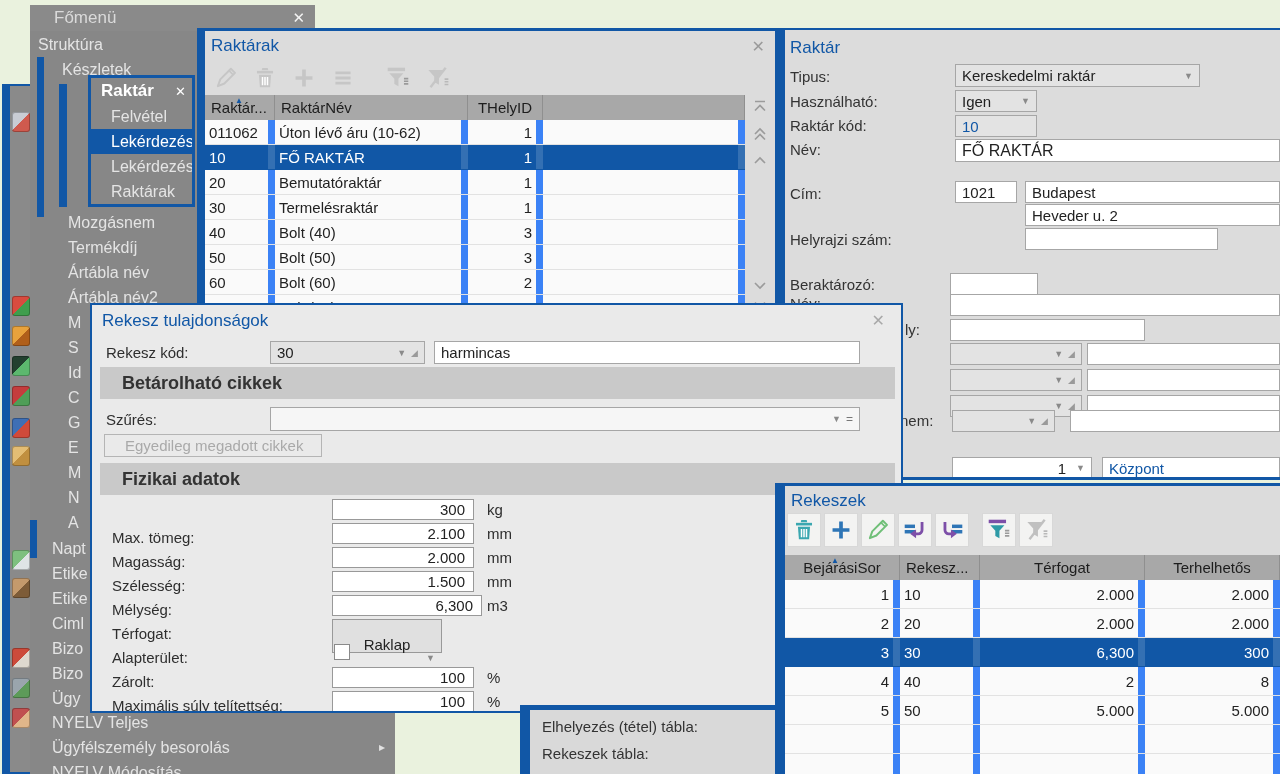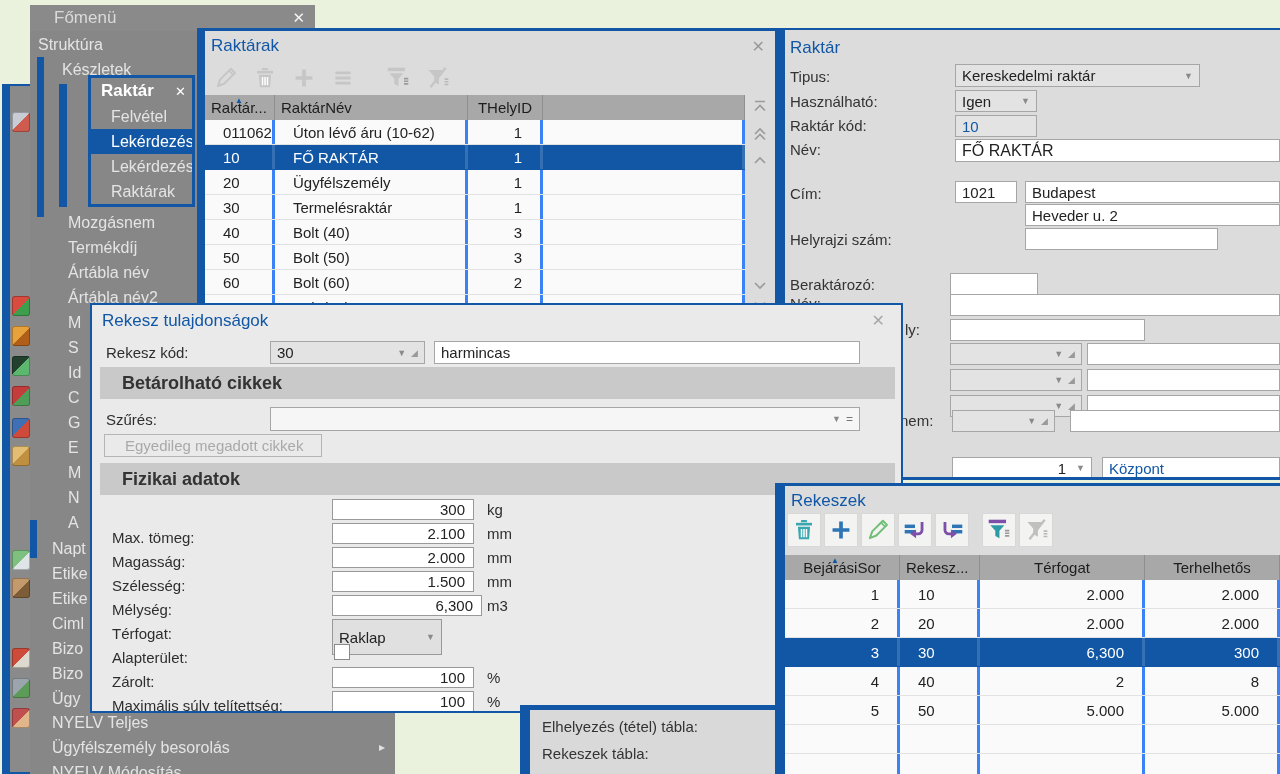--- a/index.html
+++ b/index.html
@@ -38,21 +38,21 @@
   .mi-arrow{position:absolute;right:10px;top:0;font-size:12px;color:#e2e2e2;}
 
   
   .win-titlebar{height:30px;display:flex;align-items:center;padding:0 10px 0 6px;font-size:17px;color:var(--accent,#1157a6);}
   .win-close{margin-left:auto;color:#9a9a9a;font-size:16px;}
   .thead{display:flex;height:25px;background:var(--hdr-bg,#a8a8a8);font-size:15px;color:#1d1d1d;}
   .th{display:flex;align-items:center;padding:0 6px;border-right:1px solid #8f8f8f;box-sizing:border-box;position:relative;white-space:nowrap;overflow:hidden;}
   .th.right{justify-content:center;}
   .trow{display:flex;background:#fafafa;font-size:15px;color:#222;border-bottom:1px solid #e2e2e2;}
   .trow.sel{background:var(--accent,#1157a6);color:#fff;border-bottom-color:var(--accent,#1157a6);}
-  .td{display:flex;align-items:center;padding:0 18px;border-right:3px solid #3b82f6;box-sizing:border-box;white-space:nowrap;overflow:hidden;}
+  .td{display:flex;align-items:center;padding:0 4px;border-right:7px solid #3b82f6;box-sizing:border-box;white-space:nowrap;overflow:hidden;}
   .trow.sel .td{border-right-color:rgba(255,255,255,.15);}
   .td.right{justify-content:flex-end;}
   .sort-arrow{position:absolute;font-size:8px;color:var(--accent,#1157a6);top:1px;}
 
   
   #raktarak-win{position:absolute;left:197px;top:28px;width:578px;height:284px;z-index:3;box-sizing:border-box;
     border-top:3px solid var(--accent,#1157a6);border-left:8px solid var(--accent,#1157a6);background:var(--win-bg,#dcdcdc);overflow:hidden;}
   #raktarak-toolbar{height:34px;display:flex;align-items:center;gap:13px;padding-left:8px;}
   .tb-icon{width:26px;height:26px;display:flex;align-items:center;justify-content:center;}
   #raktarak-table{position:absolute;left:0;top:64px;width:540px;bottom:0;}
@@ -84,22 +84,22 @@
   #band-cikkek{top:62px;} #band-fizikai{top:158px;}
   .dlbl-s{position:absolute;font-size:15px;color:#2e2e2e;white-space:nowrap;}
   #dlg-btn{position:absolute;left:12px;top:129px;width:218px;height:23px;border:1px solid #b5b5b5;color:#a9a9a9;
     font-size:15px;display:flex;align-items:center;padding-left:20px;box-sizing:border-box;background:transparent;}
   .drow{position:absolute;left:0;width:100%;height:22px;}
   .dlbl{position:absolute;left:20px;top:2px;font-size:15px;color:#2e2e2e;white-space:nowrap;margin-top:28px;}
   .dinput{position:absolute;left:240px;width:142px;height:21px;background:#fff;border:1px solid #999;box-sizing:border-box;
     display:flex;align-items:center;justify-content:flex-end;padding-right:8px;font-size:15px;color:#222;}
   .dinput.wide{width:150px;}
   .dunit{position:absolute;left:395px;top:2px;font-size:15px;color:#2e2e2e;}
-  .dselect{position:absolute;left:240px;width:110px;height:36px;background:#e0e0e0;border:1px solid #999;display:flex;
-    align-items:center;padding:0 6px;font-size:15px;color:#222;box-sizing:border-box;}
+  .dselect{position:absolute;left:240px;width:110px;height:22px;background:#e0e0e0;border:1px solid #999;display:flex;
+    align-items:center;padding:16px 6px;font-size:15px;color:#222;box-sizing:border-box;flex-direction:column;}
   .dselect .dd{margin-left:auto;color:#8a8a8a;font-size:9px;}
   .dcheck{position:absolute;left:242px;top:1px;width:16px;height:16px;background:#fff;border:1px solid #8a8a8a;box-sizing:border-box;}
 
   
   #rekeszek-win{position:absolute;left:775px;top:483px;width:505px;height:291px;z-index:6;box-sizing:border-box;
     border-left:10px solid var(--accent,#1157a6);border-top:3px solid var(--accent,#1157a6);background:var(--win-bg,#dcdcdc);overflow:hidden;}
   #rekeszek-title{position:absolute;left:6px;top:5px;font-size:17px;color:var(--accent,#1157a6);}
   #rekeszek-toolbar{position:absolute;left:2px;top:27px;display:flex;gap:3px;align-items:center;}
   .tile{width:34px;height:34px;background:#f3f3f2;border:1px solid #d8d8d8;display:flex;align-items:center;justify-content:center;box-sizing:border-box;}
   #rekeszek-table{position:absolute;left:0;top:69px;width:495px;}
@@ -259,21 +259,21 @@
             <div class="td" style="width: 202px;"></div>
           </div>
           <div class="trow sel">
             <div class="td" style="width: 70px;">10</div>
             <div class="td" style="width: 193px;">FŐ RAKTÁR</div>
             <div class="td right" style="width: 75px;">1</div>
             <div class="td" style="width: 202px;"></div>
           </div>
           <div class="trow">
             <div class="td" style="width: 70px;">20</div>
-            <div class="td" style="width: 193px;">Ügyfélszemély</div>
+            <div class="td" style="width: 193px;">Bemutatóraktár</div>
             <div class="td right" style="width: 75px;">1</div>
             <div class="td" style="width: 202px;"></div>
           </div>
           <div class="trow">
             <div class="td" style="width: 70px;">30</div>
             <div class="td" style="width: 193px;">Termelésraktár</div>
             <div class="td right" style="width: 75px;">1</div>
             <div class="td" style="width: 202px;"></div>
           </div>
           <div class="trow">

